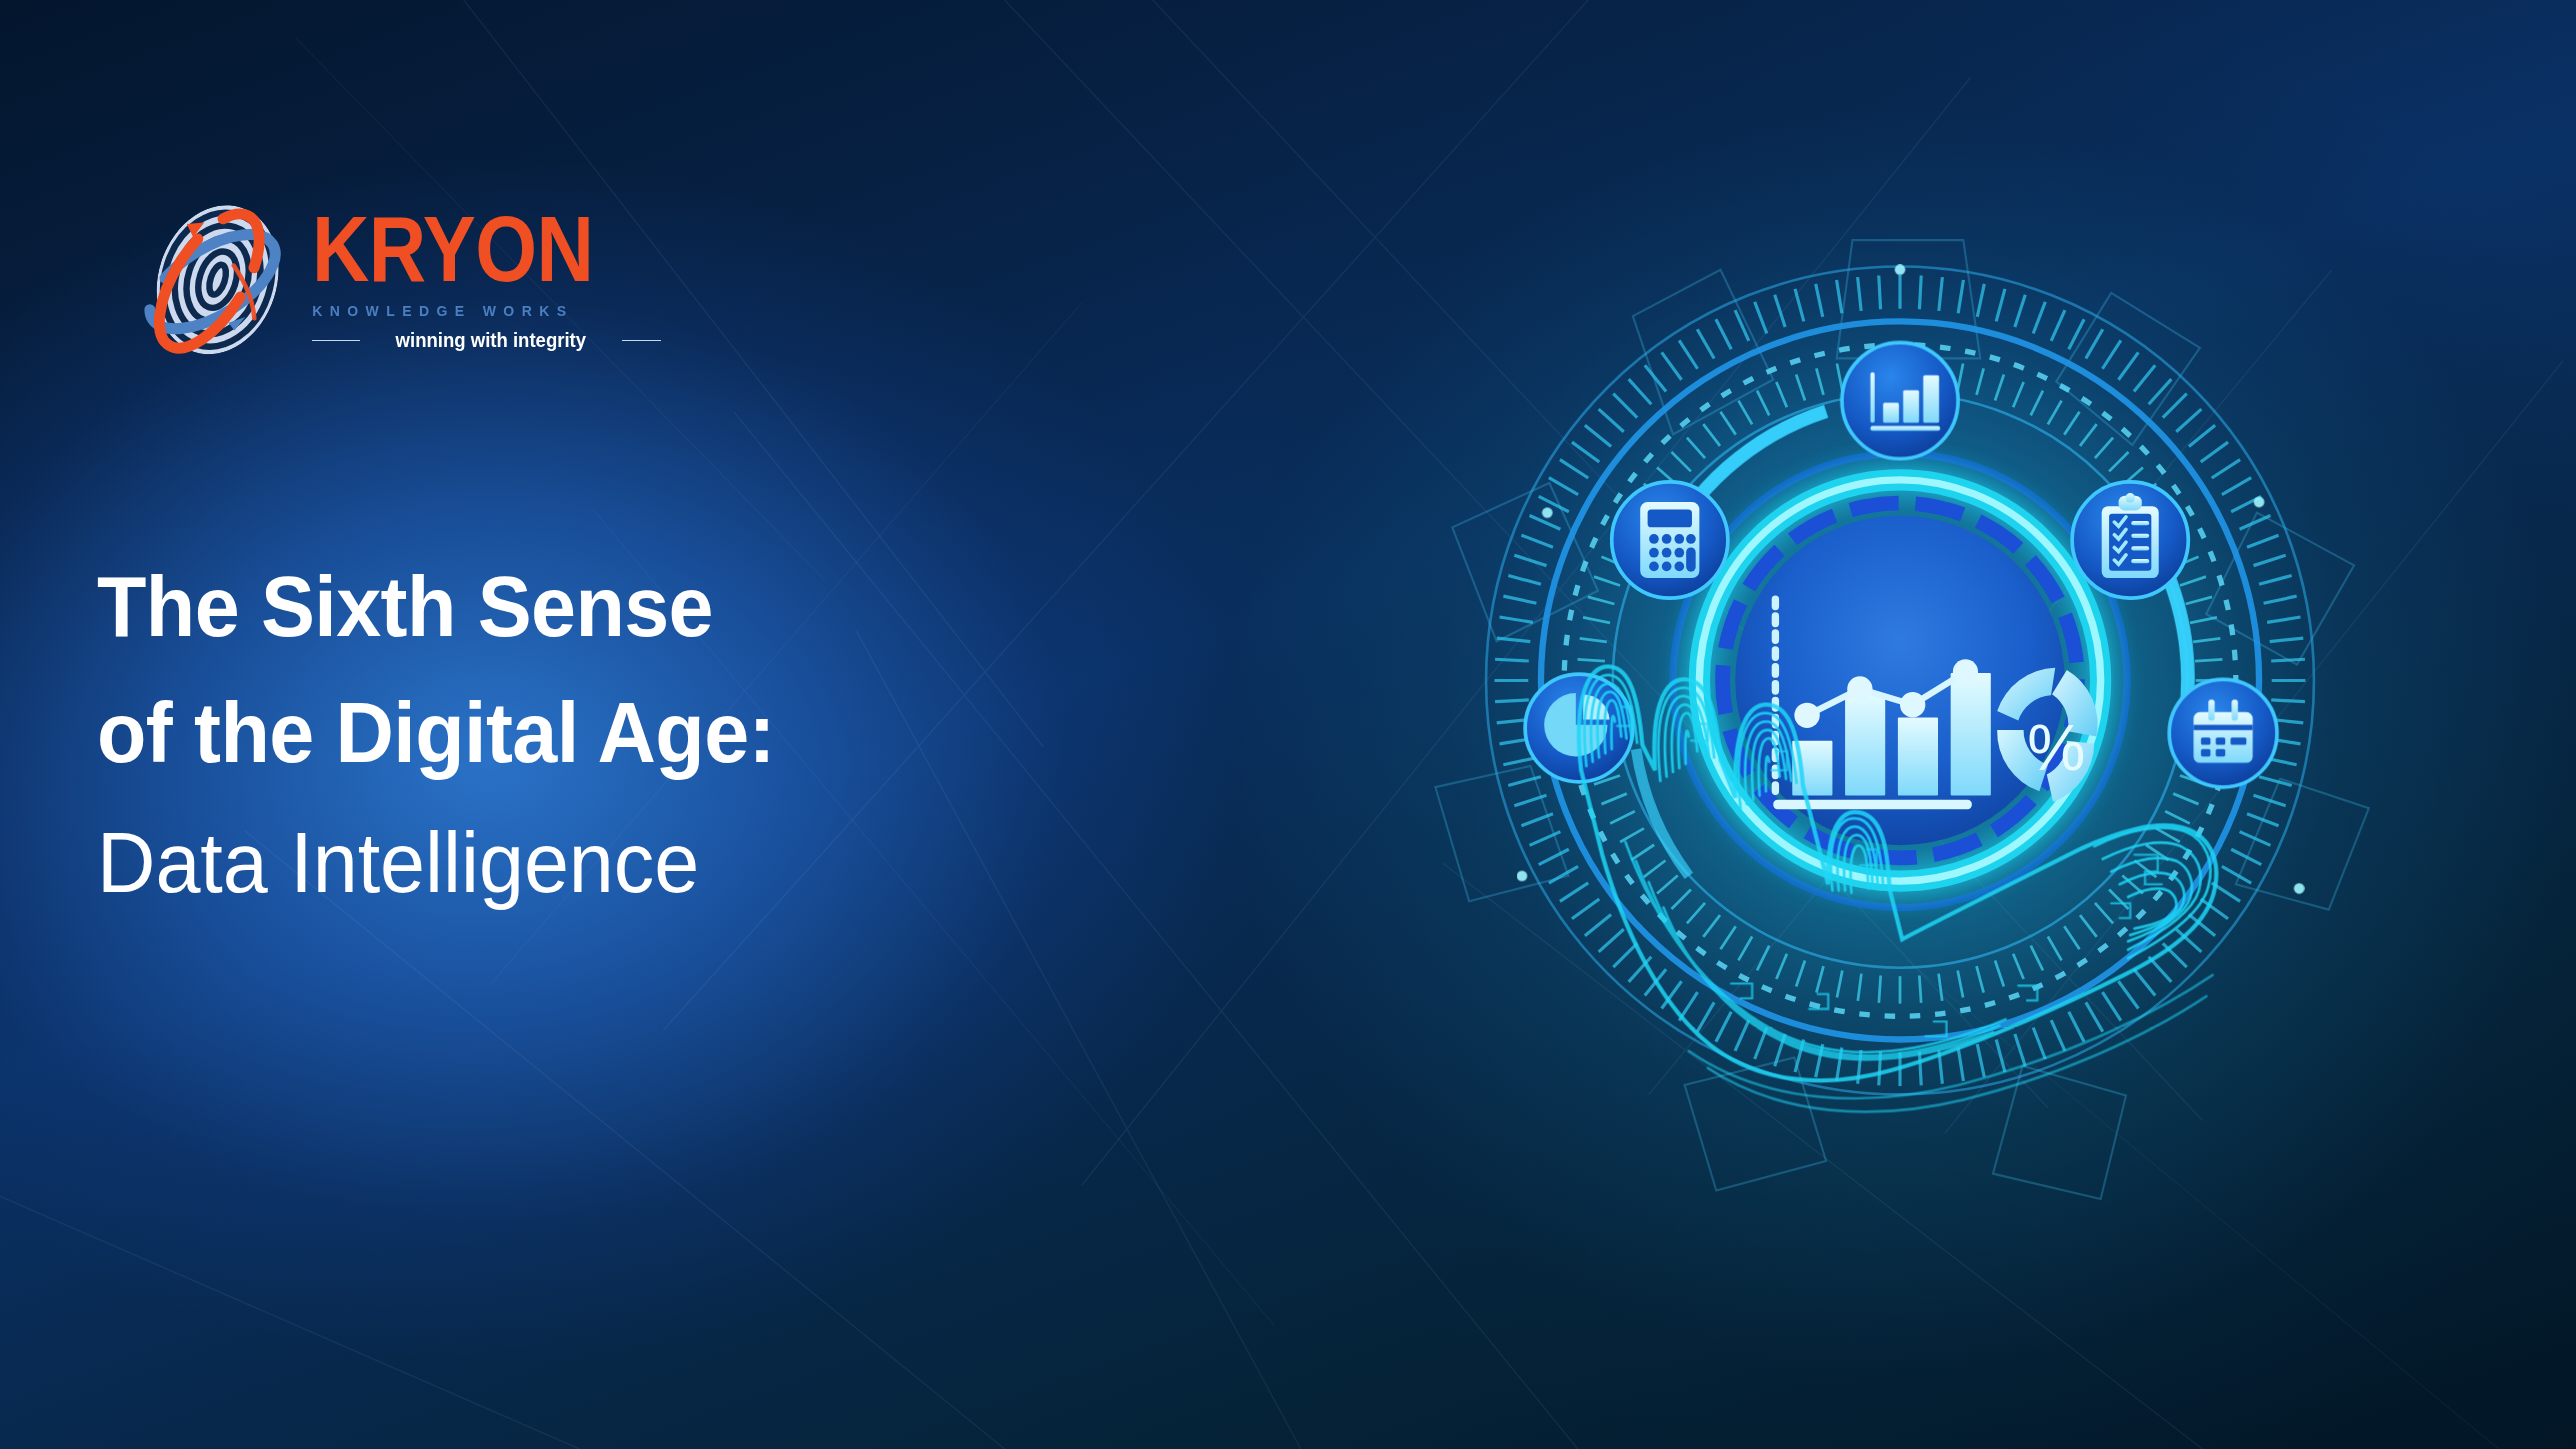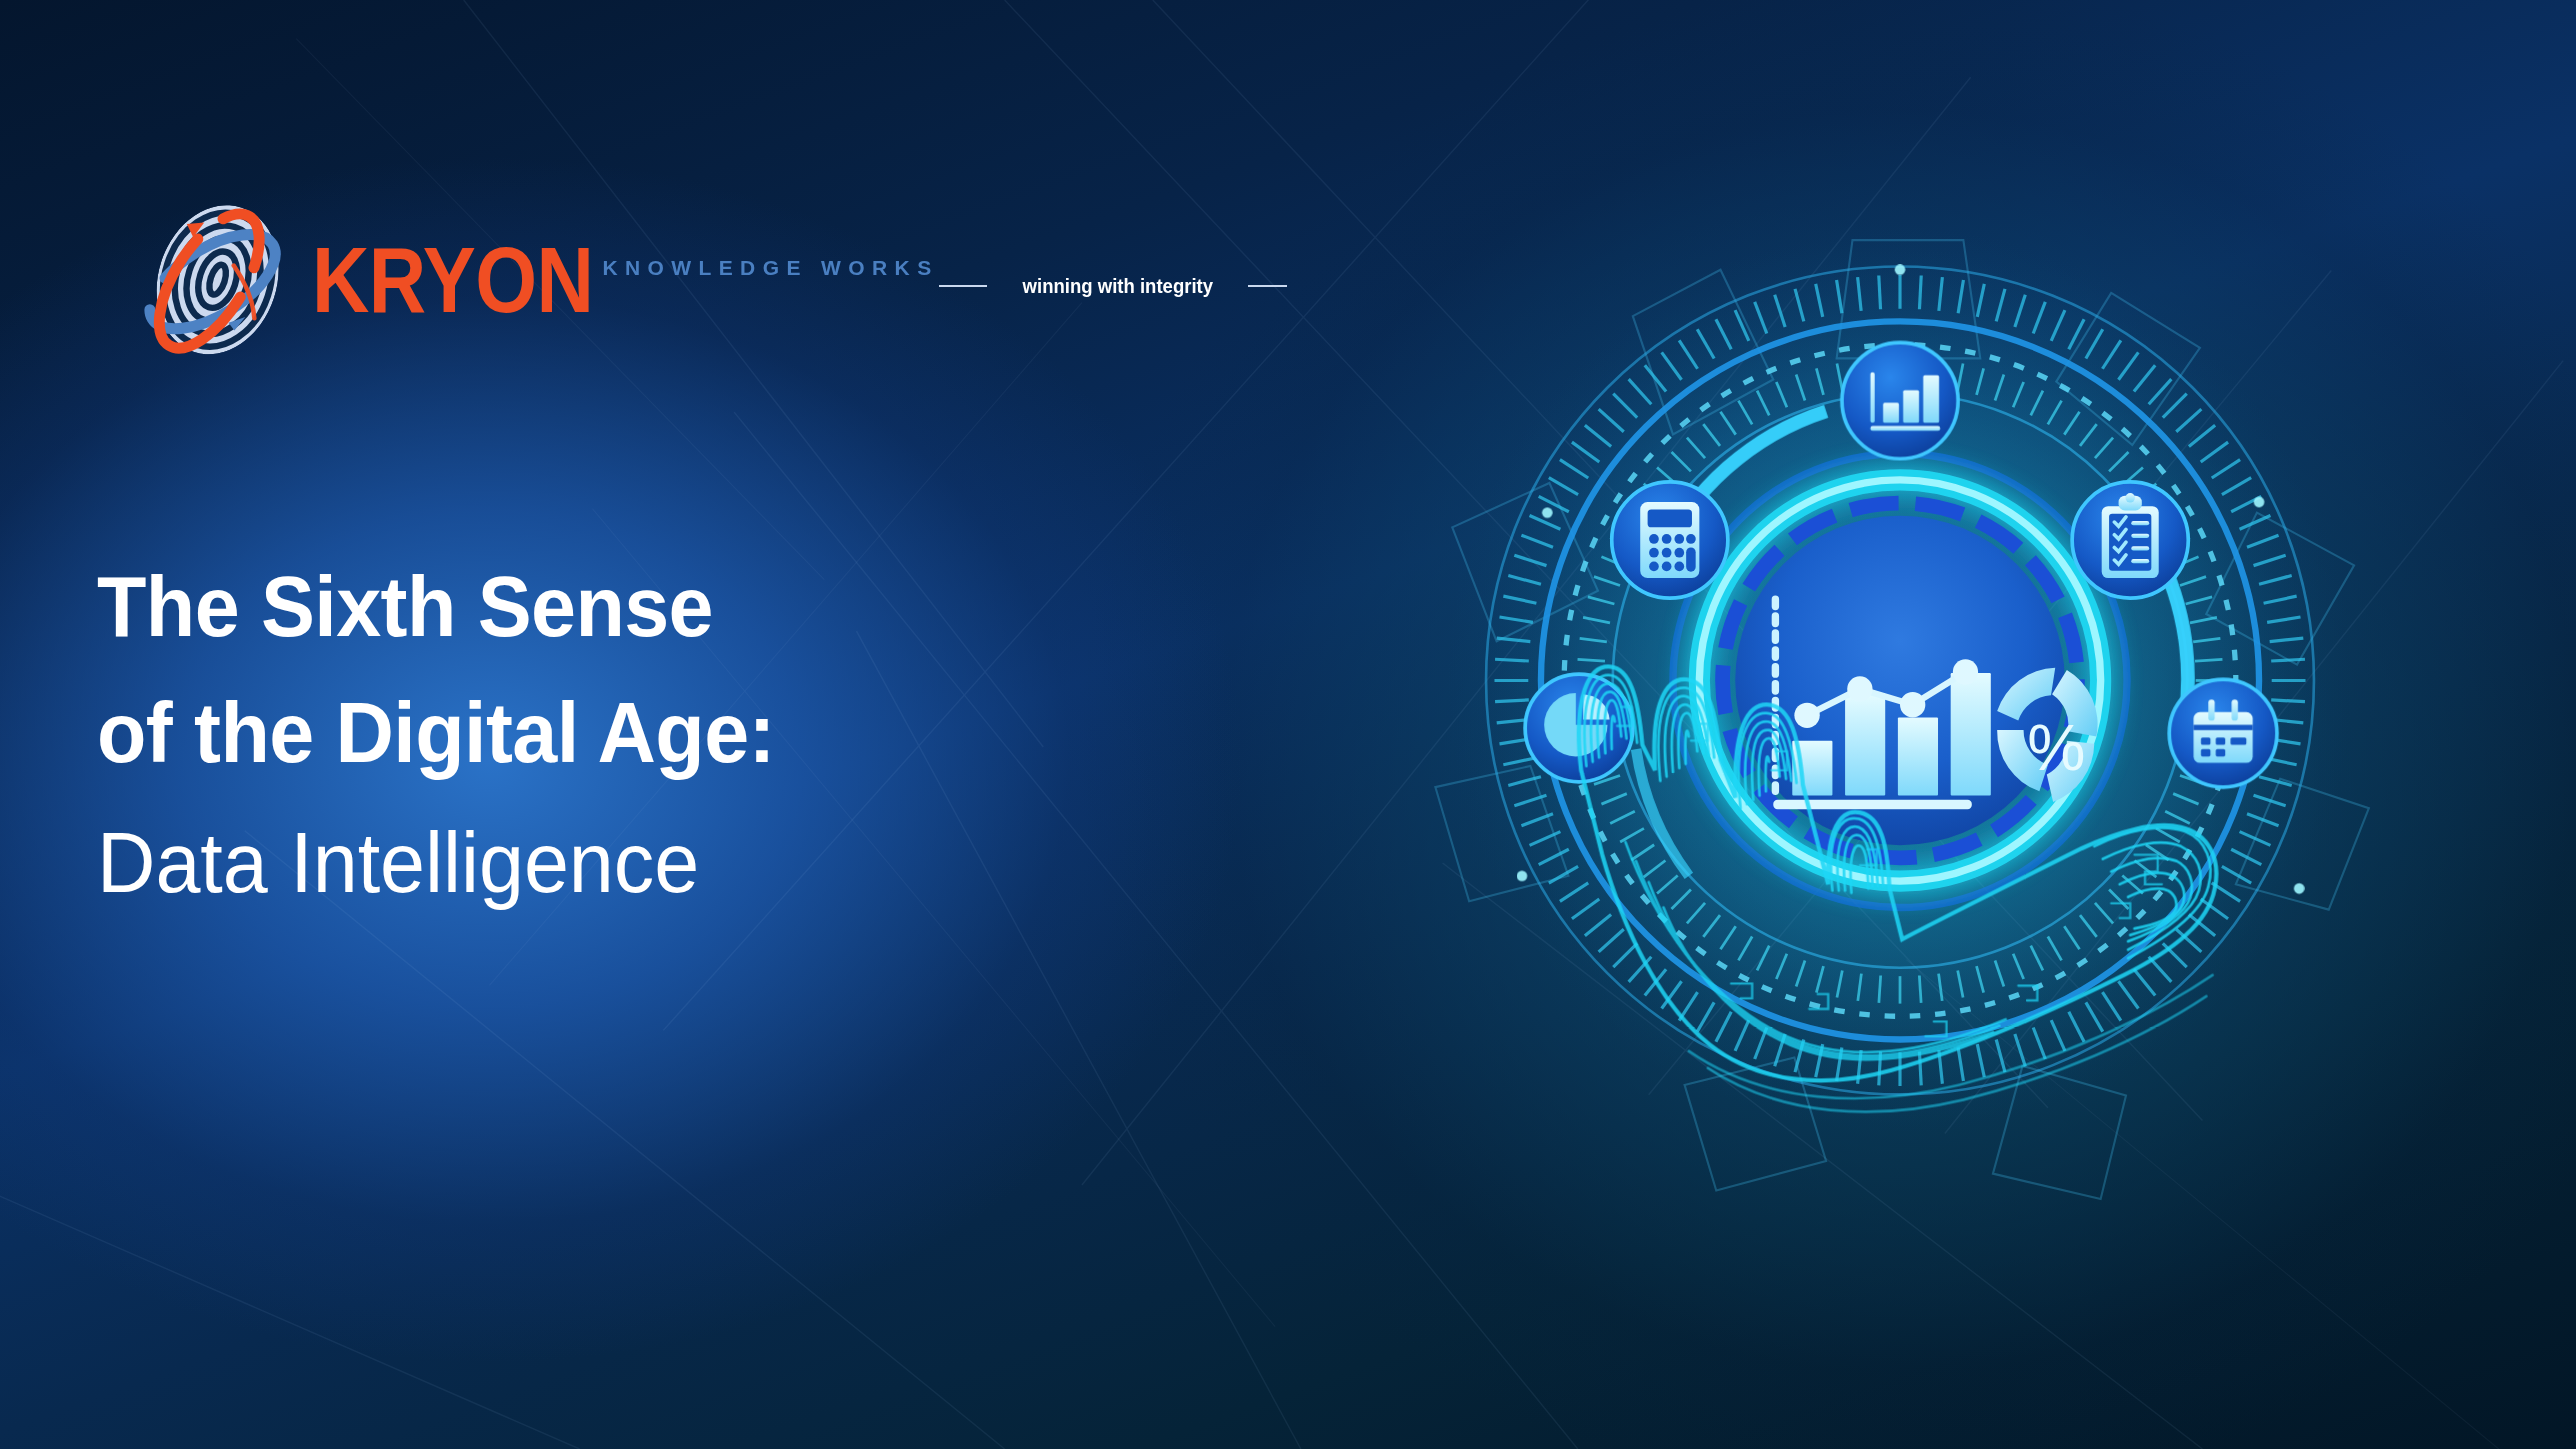--- a/index.html
+++ b/index.html
@@ -17,29 +17,29 @@
       linear-gradient(160deg, #04162e 0%, #072348 26%, #0a3166 45%, #08294f 60%, #052338 78%, #021626 100%);
   }
 
   
   .streaks{ position:absolute; inset:0; pointer-events:none; opacity:.5; }
   .streaks svg{ width:100%; height:100%; display:block; }
 
   
   .logo{ position:absolute; left:132px; top:196px; display:flex; align-items:center; gap:19.3px; }
   .logo-mark{ width:161px; height:171px; flex:0 0 auto; }
-  .logo-text{ display:flex; flex-direction:row; }
+  .logo-text{ display:flex; flex-direction:column; }
   .logo-word{
     font-family:"Liberation Sans", sans-serif;
     font-weight:700; font-size:82px; letter-spacing:-0.6px; line-height:0.96;
     color:#f04e23; transform:scaleY(1.12) scaleX(0.97); transform-origin:left center;
   }
   .logo-sub{
     font-family:"Liberation Sans", sans-serif;
-    font-weight:700; font-size:21px; letter-spacing:7.4px;
+    font-weight:700; font-size:14px; letter-spacing:7.4px;
     color:#4a7fc1; margin-top:14px; white-space:nowrap;
   }
   .logo-tagrow{ display:flex; align-items:center; gap:25px; margin-top:9px; }
   .tag-rule{ height:1.3px; background:#c9d8ee; flex:0 0 auto; }
   .tag-rule.l{ width:48px; }
   .tag-rule.r{ width:39px; }
   .logo-tag{
     font-family:"Liberation Sans", sans-serif;
     font-weight:700; font-size:20.6px; color:#ffffff;
     white-space:nowrap; transform:scaleX(0.9); transform-origin:center;

